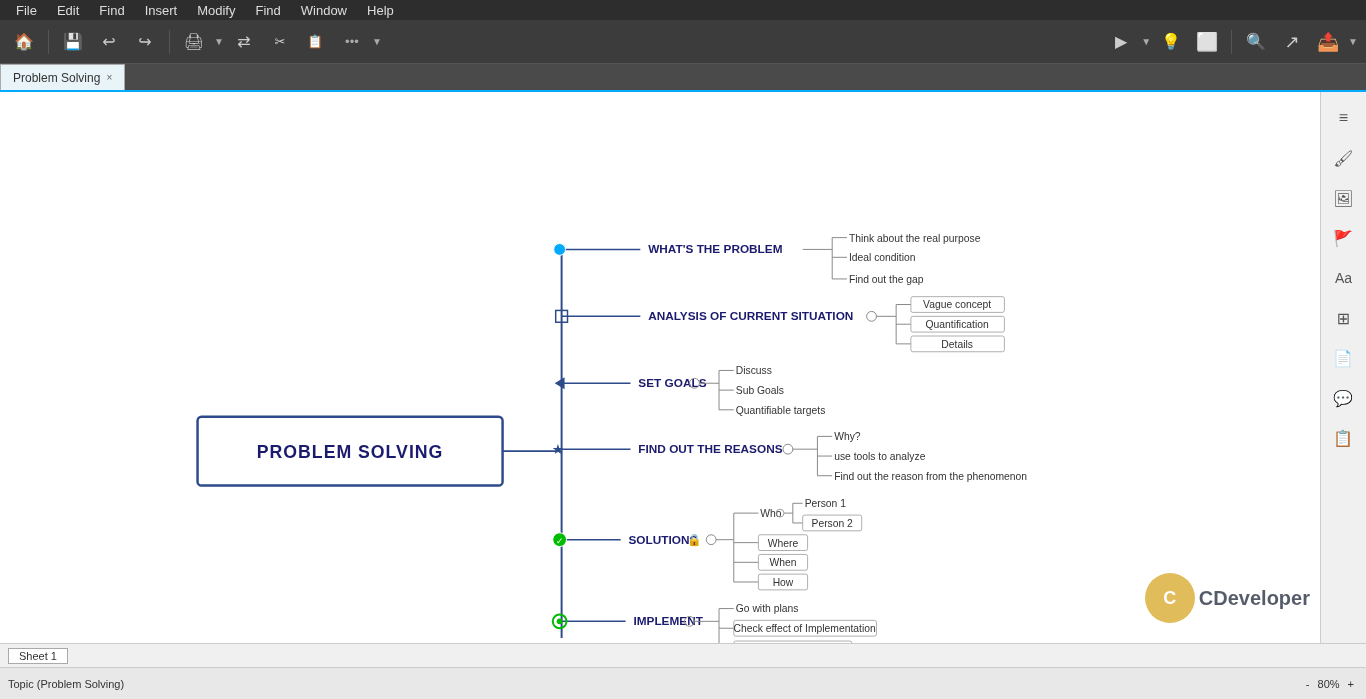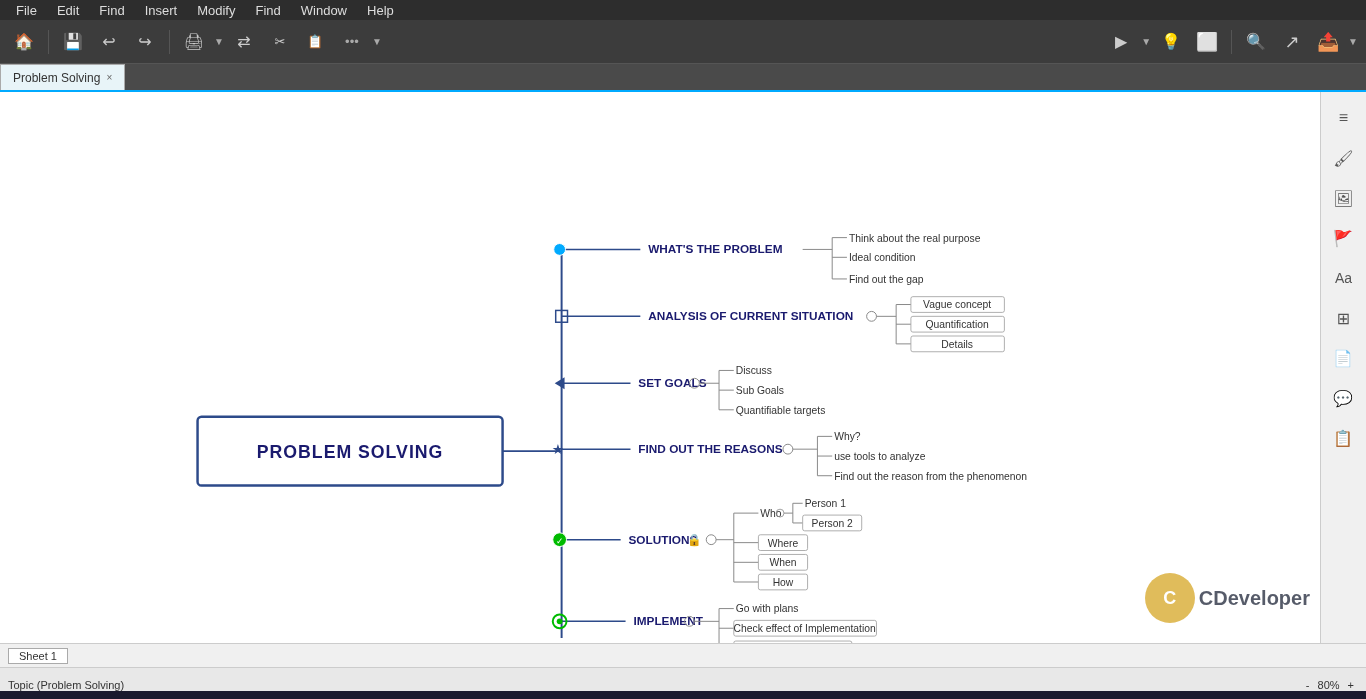--- a/index.html
+++ b/index.html
@@ -134,25 +134,25 @@
     .sheet-tab {
       background: white;
       border: 1px solid #aaa;
       padding: 1px 10px;
       cursor: pointer;
       font-size: 11px;
     }
 
     
     #status-bar {
-      height: 24px;
+      height: 32px;
       background: #e8e8e8;
       border-top: 1px solid #ccc;
       display: flex;
-      align-items: flex-end;
+      align-items: center;
       padding: 0 8px;
       font-size: 11px;
       color: #333;
       justify-content: space-between;
     }
     .zoom-controls {
       display: flex;
       align-items: center;
       gap: 4px;
     }

